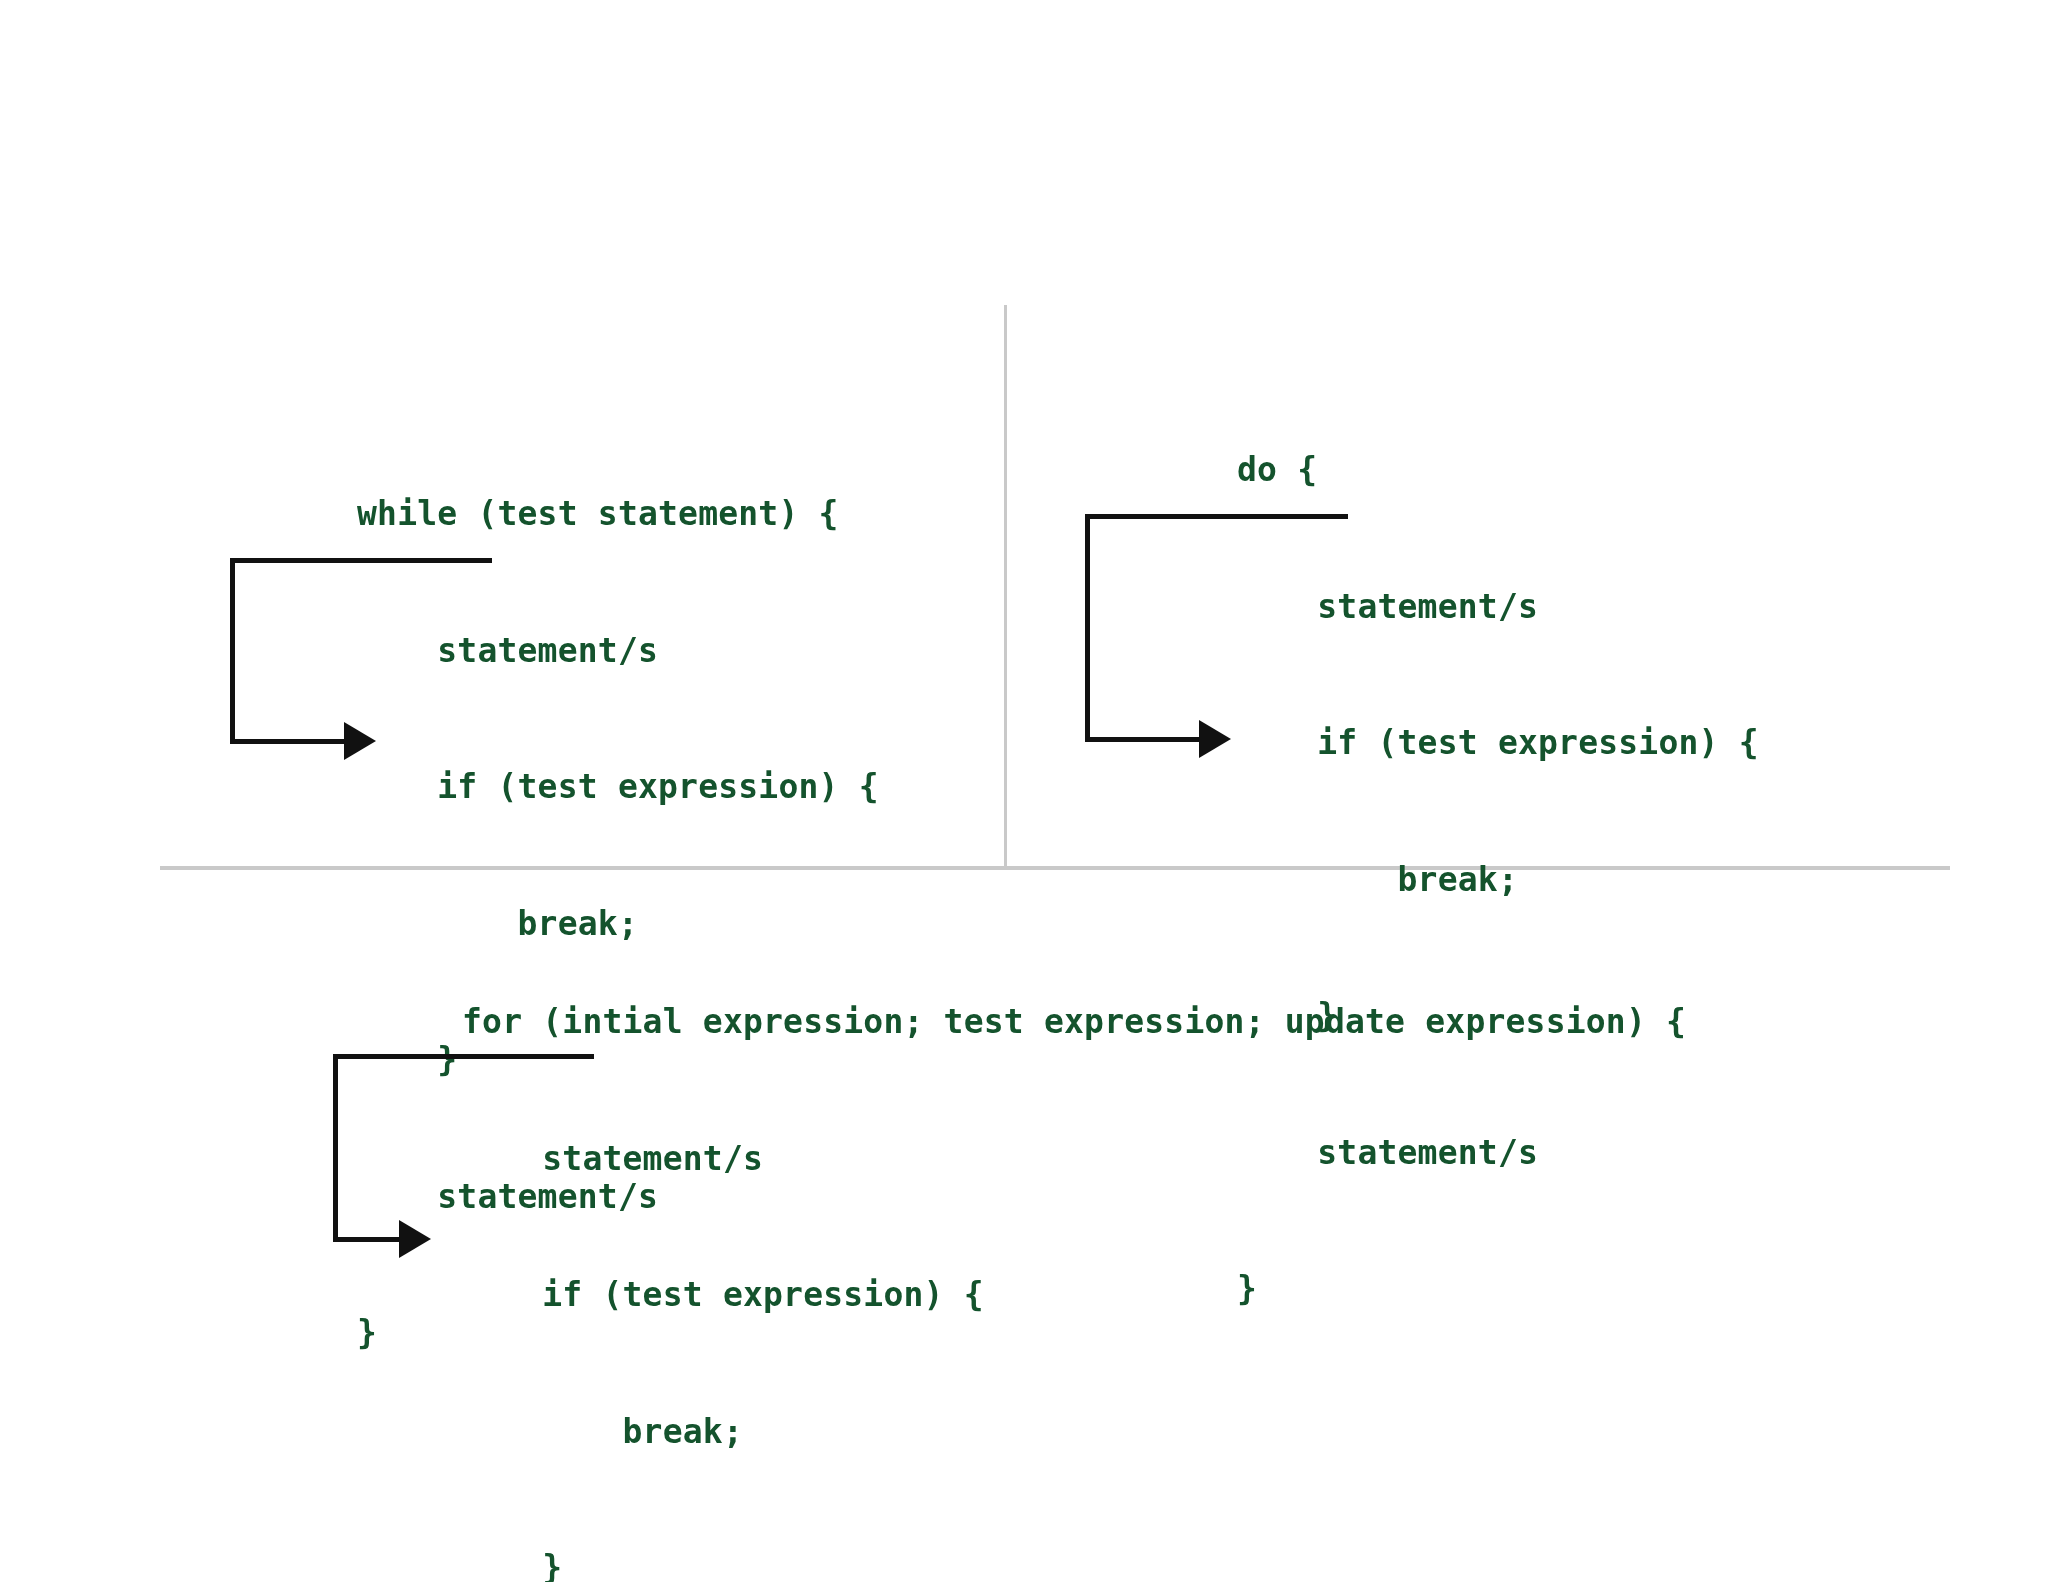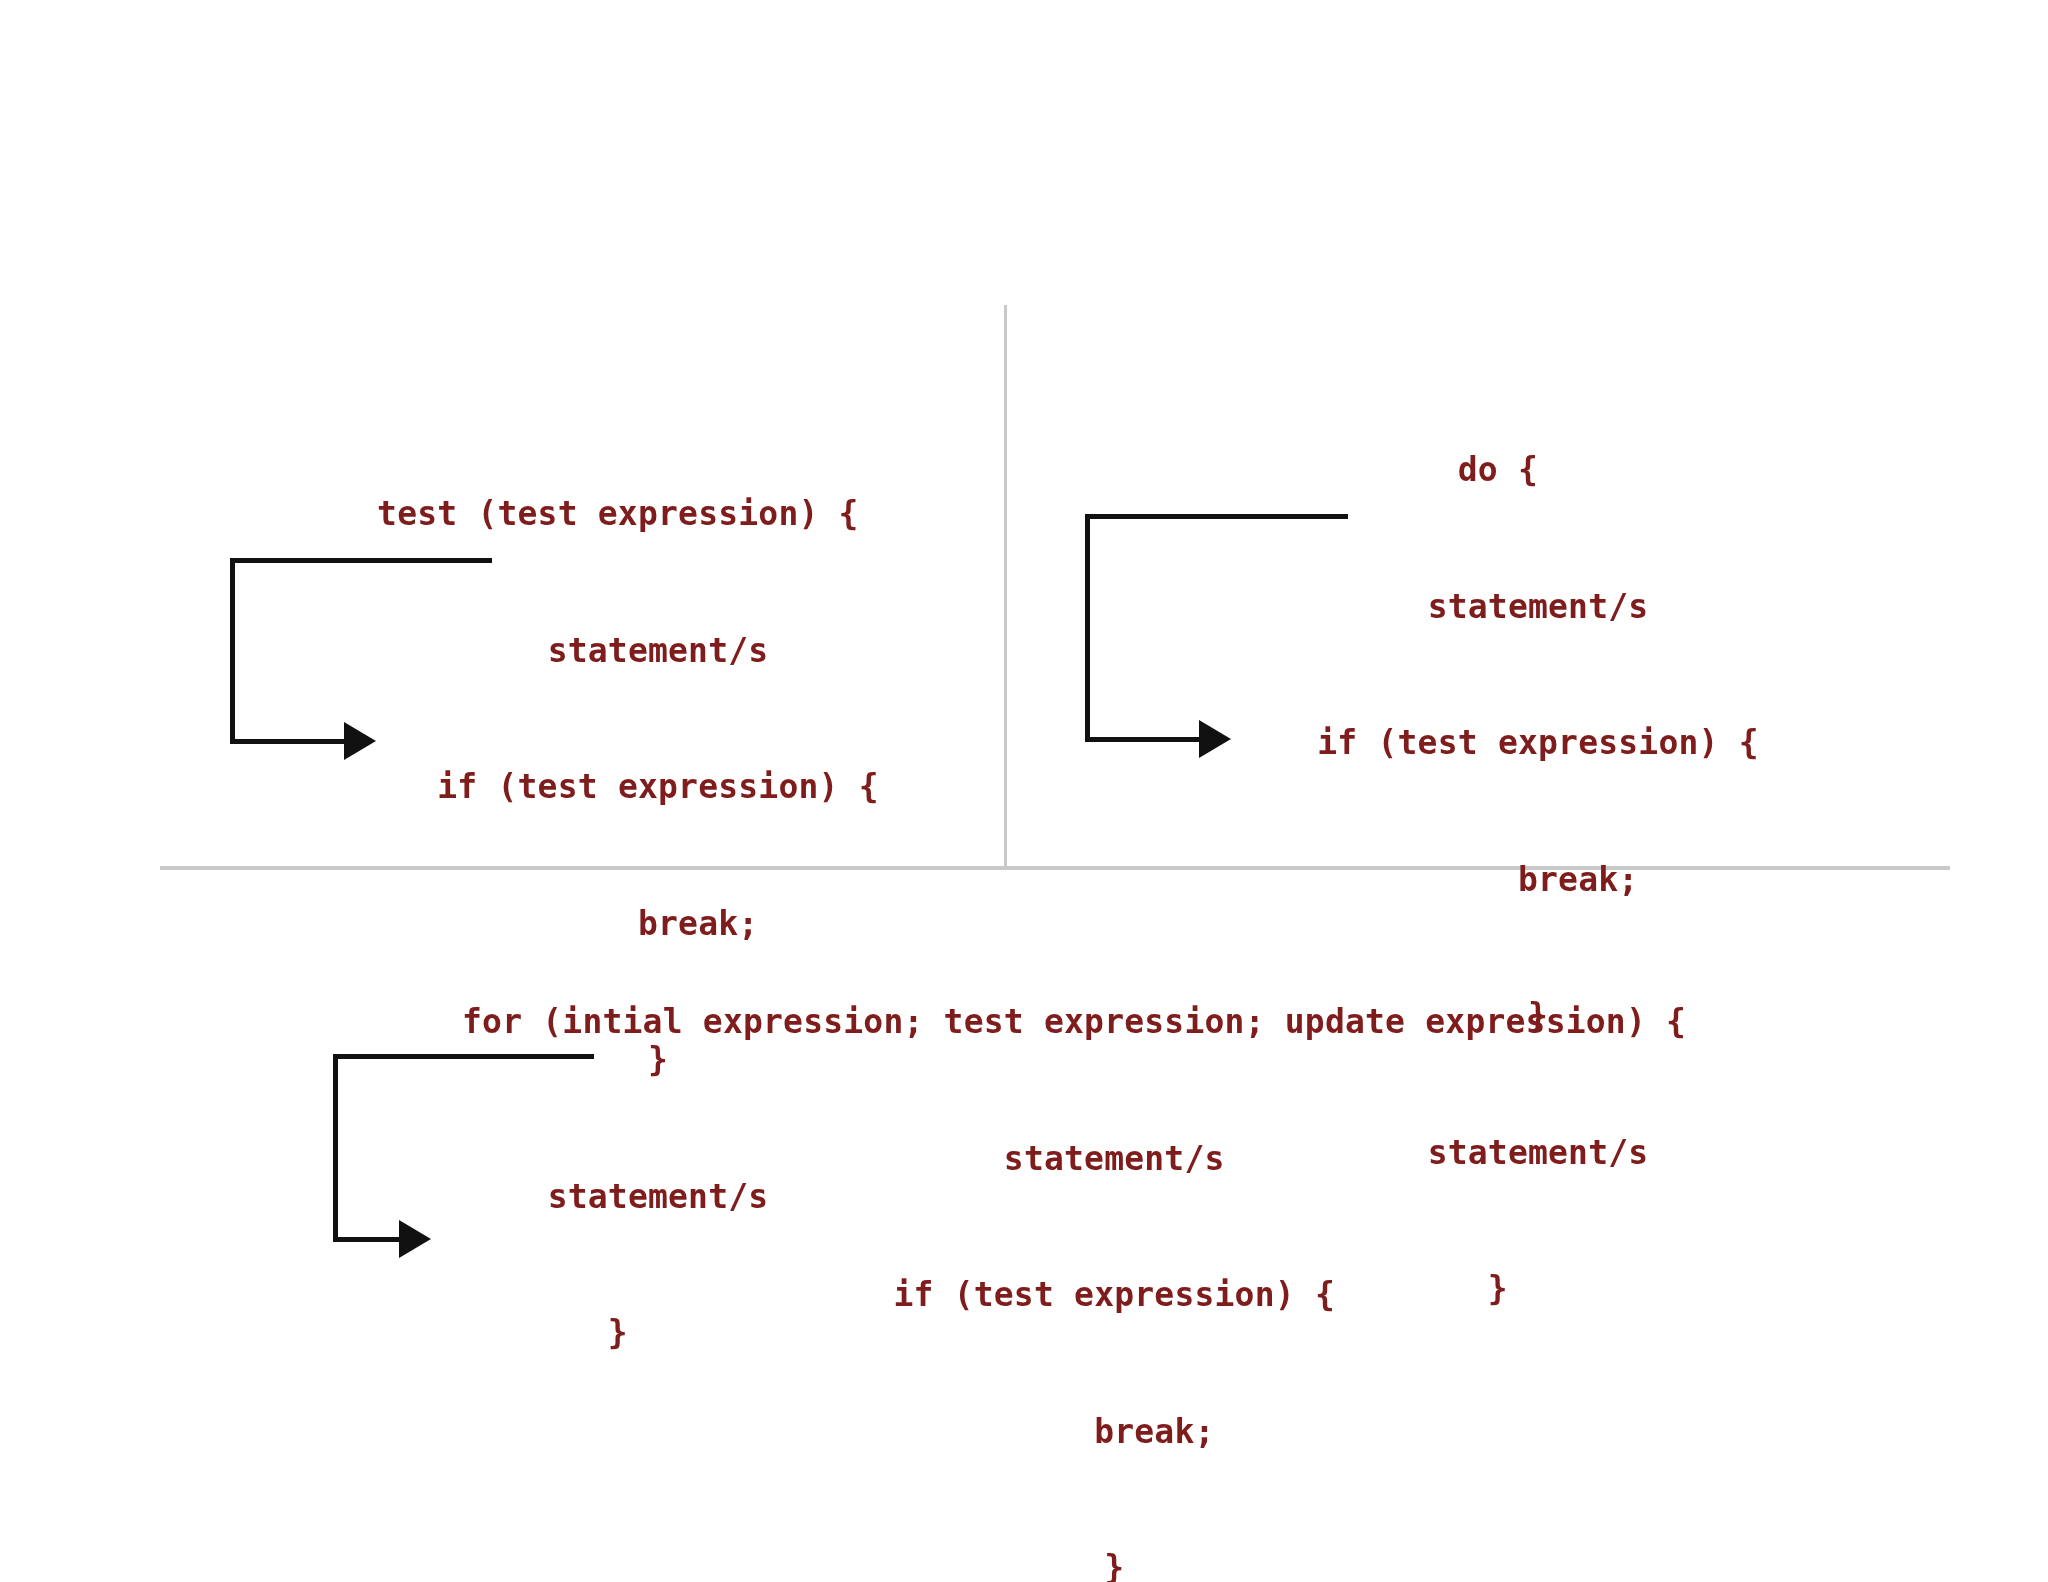--- a/index.html
+++ b/index.html
@@ -36,24 +36,23 @@
     background: #c9c9c9;
   }
 
   
   .code-block {
     position: absolute;
     font-family: "DejaVu Sans Mono", "Liberation Mono", monospace;
     font-size: 33px;
     font-weight: 700;
     line-height: 45.5px;
-    color: #7f1d1d;
+    color: #14532d;
     white-space: pre;
     letter-spacing: 0.2px;
-    text-align: center;
   }
   .code-line { display: block; height: 45.5px; }
 
   #while-block { left: 357px; top: 400px; }
   #dowhile-block { left: 1237px; top: 356px; }
   #for-block { left: 462px; top: 908px; }
 
   
   .connector { position: absolute; }
   .conn-h {
@@ -104,21 +103,21 @@
 </style>
 </head>
 <body>
 
 <div id="canvas">
 
   <div class="divider-h"></div>
   <div class="divider-v"></div>
 
   <div class="code-block" id="while-block">
-    <span class="code-line">test (test expression) {</span>
+    <span class="code-line">while (test statement) {</span>
     <span class="code-line">    statement/s</span>
     <span class="code-line">    if (test expression) {</span>
     <span class="code-line">        break;</span>
     <span class="code-line">    }</span>
     <span class="code-line">    statement/s</span>
     <span class="code-line">}</span>
   </div>
   <div class="connector" id="conn-while">
     <div class="conn-h"></div>
     <div class="conn-v"></div>

